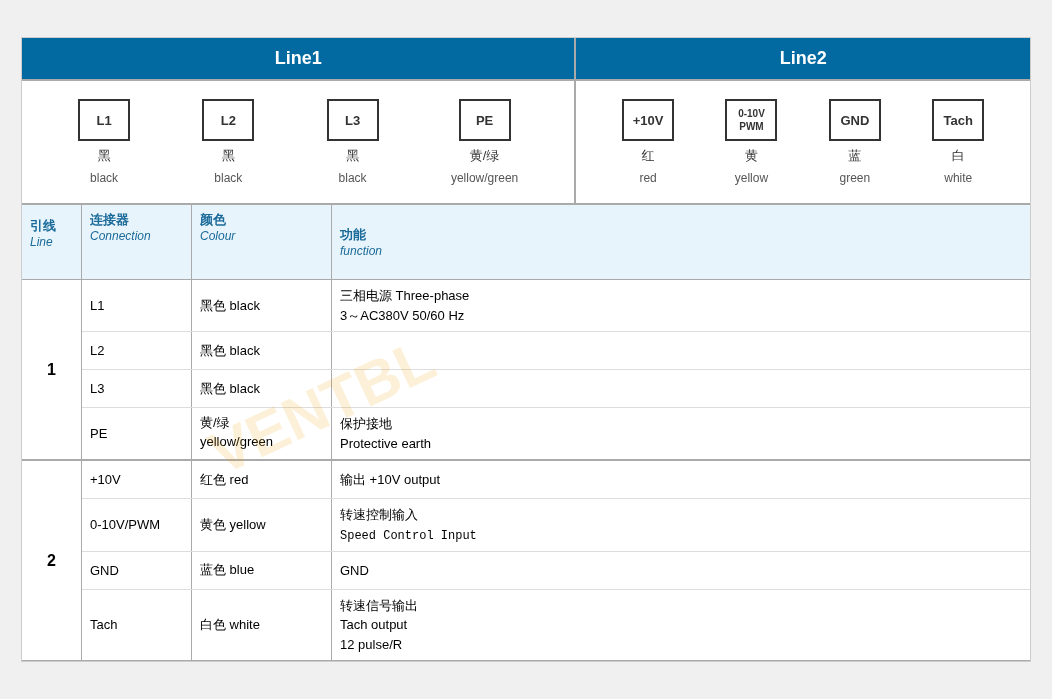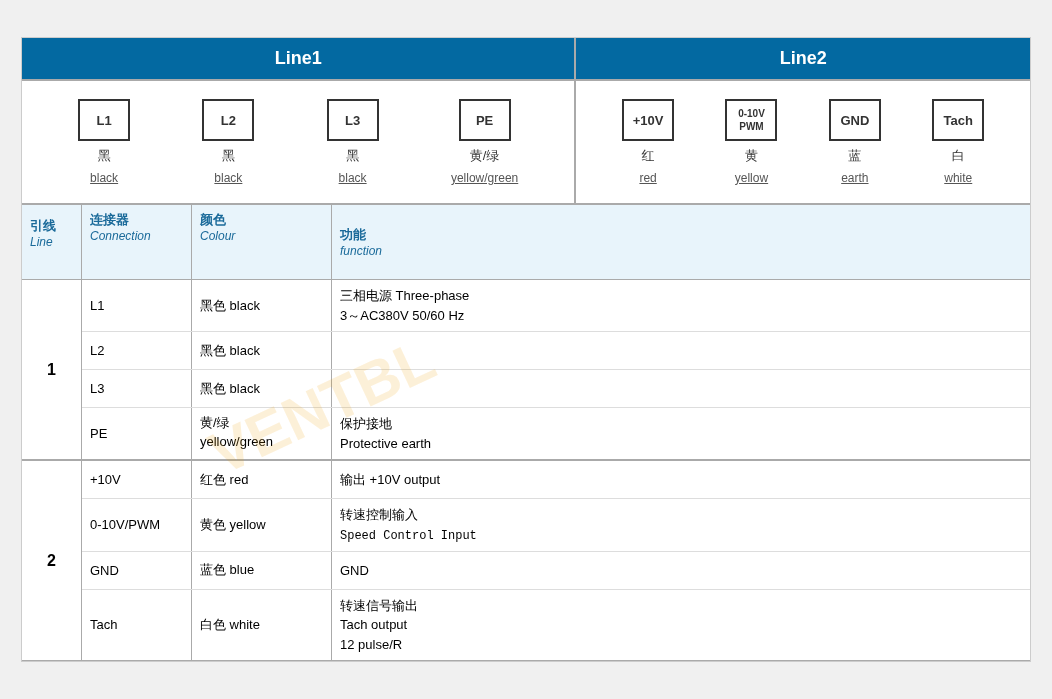--- a/index.html
+++ b/index.html
@@ -82,21 +82,20 @@
     }
     .connector-label-cn {
       font-size: 13px;
       color: #333;
       text-align: center;
     }
     .connector-label-en {
       font-size: 12px;
       color: #555;
       text-align: center;
-      text-decoration: underline;
     }
     
     .table-header {
       display: flex;
       background: #e8f4fb;
       border-bottom: 1px solid #aaa;
     }
     .th-line {
       width: 60px;
       border-right: 1px solid #aaa;
@@ -259,21 +258,21 @@
 
       <div class="connector-item">
         <div class="connector-box small-text">0-10V<br>PWM</div>
         <div class="connector-label-cn">黄</div>
         <div class="connector-label-en">yellow</div>
       </div>
 
       <div class="connector-item">
         <div class="connector-box">GND</div>
         <div class="connector-label-cn">蓝</div>
-        <div class="connector-label-en">earth</div>
+        <div class="connector-label-en">green</div>
       </div>
 
       <div class="connector-item">
         <div class="connector-box">Tach</div>
         <div class="connector-label-cn">白</div>
         <div class="connector-label-en">white</div>
       </div>
     </div>
   </div>
 

